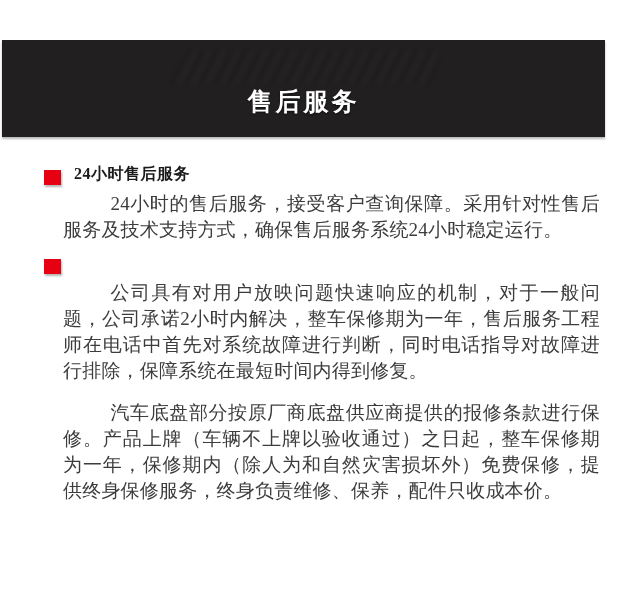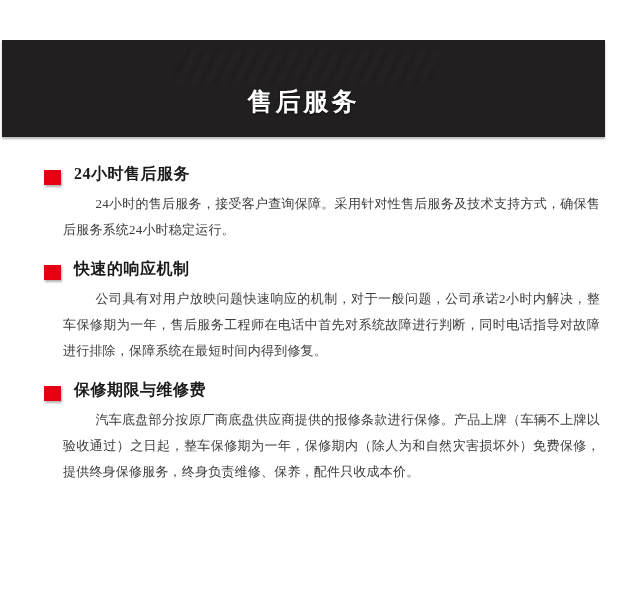--- a/index.html
+++ b/index.html
@@ -79,21 +79,21 @@
   .heading-text {
     margin-left: 13px;
     font-size: 16px;
     font-weight: bold;
     color: #1a1a1a;
     letter-spacing: 0.5px;
   }
   .para {
     margin: 6px 0 0 19px;
     width: 537px;
-    font-size: 13px;
+    font-size: 19px;
     line-height: 26px;
     color: #3c3c3c;
     text-indent: 2.5em;
     text-align: justify;
     letter-spacing: 0.2px;
   }
 </style>
 </head>
 <body>
 
@@ -113,27 +113,22 @@
       </div>
       <p class="para">24小时的售后服务，接受客户查询保障。采用针对性售后服务及技术支持方式，确保售后服务系统24小时稳定运行。</p>
     </div>
 
     <div class="section">
     </div>
 
     <div class="section">
       <div class="section-heading">
         <span class="bullet"></span>
-        <span class="heading-text">快速的响应机制</span>
       </div>
       <p class="para">公司具有对用户放映问题快速响应的机制，对于一般问题，公司承诺2小时内解决，整车保修期为一年，售后服务工程师在电话中首先对系统故障进行判断，同时电话指导对故障进行排除，保障系统在最短时间内得到修复。</p>
     </div>
 
     <div class="section">
-      <div class="section-heading">
-        <span class="bullet"></span>
-        <span class="heading-text">保修期限与维修费</span>
-      </div>
       <p class="para">汽车底盘部分按原厂商底盘供应商提供的报修条款进行保修。产品上牌（车辆不上牌以验收通过）之日起，整车保修期为一年，保修期内（除人为和自然灾害损坏外）免费保修，提供终身保修服务，终身负责维修、保养，配件只收成本价。</p>
     </div>
 
   </div>
 </div>
 
 </body></html>

